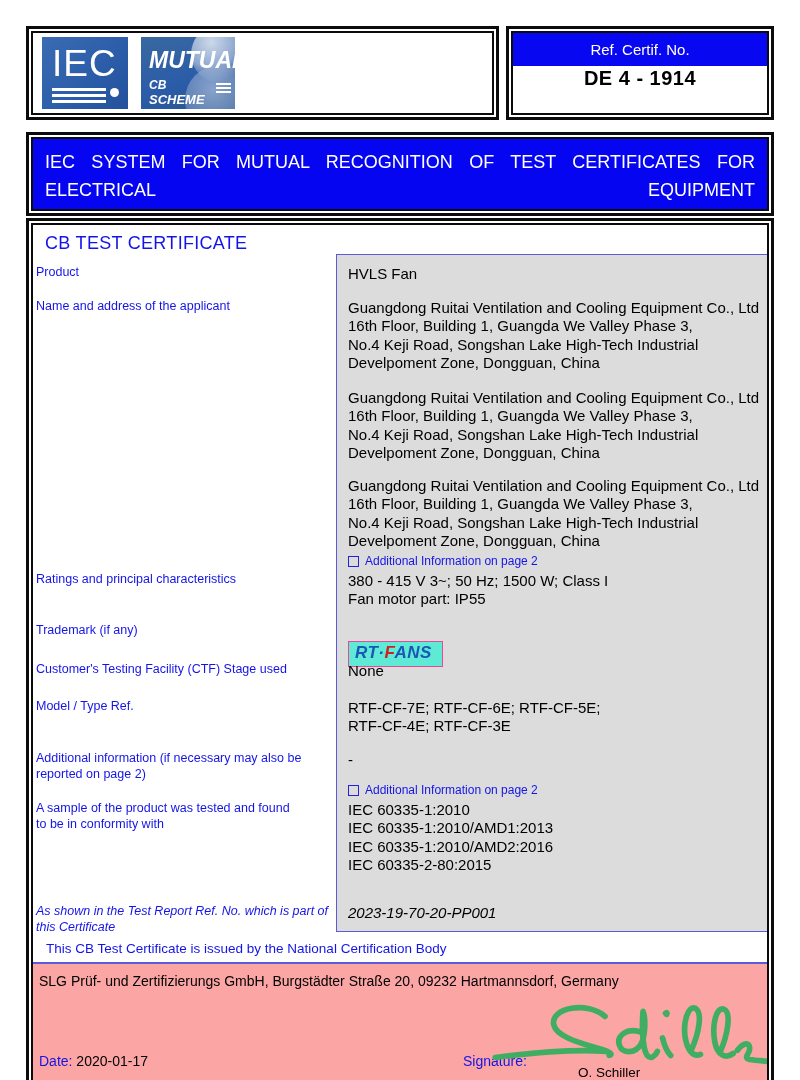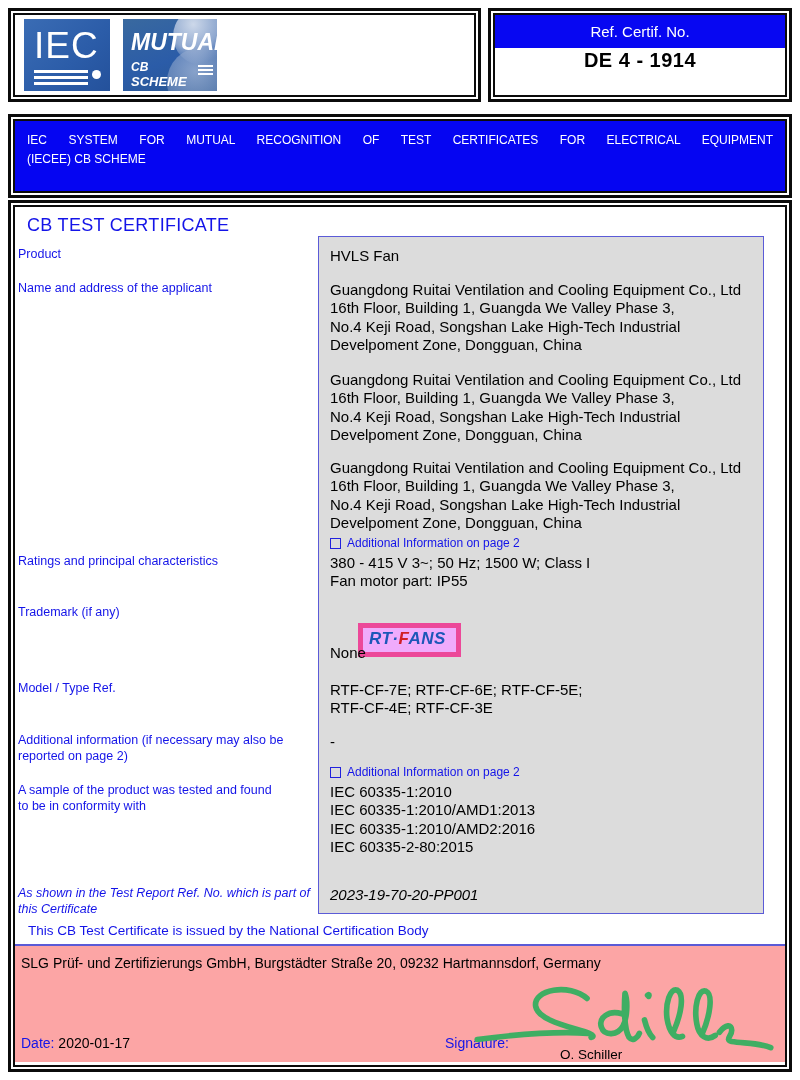--- a/index.html
+++ b/index.html
@@ -1,17 +1,17 @@
 <!DOCTYPE html>
 <html><head>
 <meta charset="utf-8">
 <style>
   * { margin:0; padding:0; box-sizing:border-box; }
   html,body { width:800px; height:1080px; background:#fff; font-family:"Liberation Sans", sans-serif; }
-  .page { position:relative; width:800px; height:1080px; padding:8px; overflow:hidden; }
+  .page { position:relative; width:800px; height:1080px; padding:26px; overflow:hidden; }
 
   
   .db { border:3px solid #0b0b0b; padding:2px; background:#fff; }
   .dbi { border:2px solid #0b0b0b; width:100%; height:100%; background:#fff; position:relative; overflow:hidden; }
 
   
   .hdr { display:flex; gap:7px; height:94px; }
   .hdr-left { width:473px; }
   .hdr-right { flex:1; }
   .logos { display:flex; gap:13px; padding:4px 0 4px 9px; height:100%; align-items:stretch; }
@@ -26,39 +26,39 @@
   .logo-iecee .t2 { font-size:12px; font-weight:700; margin-top:4px; position:relative; }
   .logo-iecee .t3 { font-size:13px; font-weight:700; position:relative; }
   .logo-iecee .mlines { position:absolute; right:4px; bottom:14px; }
   .logo-iecee .mlines span { display:block; width:15px; height:2px; background:#fff; margin:2px 0; }
 
   .refbar { background:#0707f2; color:#fff; text-align:center; font-size:15px; line-height:33px; height:33px; }
   .refval { text-align:center; font-size:20px; font-weight:700; color:#000; margin-top:1px; letter-spacing:.5px; }
 
   
   .banner-wrap { margin-top:12px; height:84px; }
-  .banner { background:#0505f2; color:#fff; padding:10px 12px; font-size:12px; line-height:1.55; height:100%; }
+  .banner { background:#0505f2; color:#fff; padding:10px 12px; font-size:18px; line-height:1.55; height:100%; }
   .banner .l1 { text-align:justify; text-align-last:justify; }
 
   
   .main-wrap { margin-top:2px; height:872px; }
   .title { color:#1414e8; font-size:18px; margin:8px 0 0 12px; letter-spacing:.3px; }
 
   .fields { position:relative; margin-left:3px; height:678px; }
   .valbg { position:absolute; left:300px; top:0; width:446px; height:678px; background:#dcdcdc; border:1.5px solid #5b5bd7; }
   .frow { position:absolute; left:0; width:746px; }
   .lbl { display:inline-block; width:294px; color:#1414e8; font-size:12.5px; line-height:1.3; vertical-align:top; white-space:pre-line; }
   .note { margin-top:9px; font-size:10px; color:#1414e8; }
   .note em { font-style:italic; }
   .val { position:absolute; left:312px; top:1px; right:4px; color:#000; font-size:15px; line-height:1.22; white-space:pre-line; }
   .cbline { display:flex; align-items:center; gap:6px; color:#1414e8; font-size:12px; margin-top:4px; }
   .cb { width:11px; height:11px; border:1.6px solid #2222dd; background:transparent; flex:0 0 auto; }
   .cb-standalone { margin-top:14px; }
 
-  .tm-logo { display:inline-block; background:#f0abfc; border:5px solid #ec4899; padding:1px 10px 2px 6px; font-style:italic; font-weight:700; font-size:17px; letter-spacing:.5px;margin-left:28px; }
+  .tm-logo { display:inline-block; background:#5eead4; border:1px solid #ec4899; padding:1px 10px 2px 6px; font-style:italic; font-weight:700; font-size:17px; letter-spacing:.5px; }
   .tm-blue { color:#1c57b8; } .tm-red { color:#d21f26; }
 
   .issued { color:#1414e8; font-size:13.5px; margin:9px 0 0 13px; }
   .divider { border-top:2px solid #5b5bd7; margin-top:6px; }
   .footer-gray { position:relative; background:#fca5a5; height:116px; overflow:hidden; }
   .ncb { padding:9px 6px 0 6px; font-size:14px; color:#000; }
   .dateline { position:absolute; left:6px; top:89px; font-size:14px; }
   .blue { color:#1414e8; }
   .sigline { position:absolute; left:430px; top:89px; font-size:14px; }
   .signame { position:absolute; left:545px; top:101px; font-size:13.5px; color:#000; }
@@ -160,20 +160,21 @@
         </div>
 
         <div class="frow" style="top:368px;">
           <span class="lbl">Trademark (if any)</span>
           <span class="val">
             <span class="tm-logo"><span class="tm-blue">RT·</span><span class="tm-red">F</span><span class="tm-blue">ANS</span></span>
           </span>
         </div>
 
         <div class="frow" style="top:407px;">
+          <span class="lbl">Customer's Testing Facility (CTF) Stage used</span>
           <span class="val">None</span>
         </div>
 
         <div class="frow" style="top:444px;">
           <span class="lbl">Model / Type Ref.</span>
           <span class="val">RTF-CF-7E; RTF-CF-6E; RTF-CF-5E;
 RTF-CF-4E; RTF-CF-3E</span>
         </div>
 
         <div class="frow" style="top:496px;">

